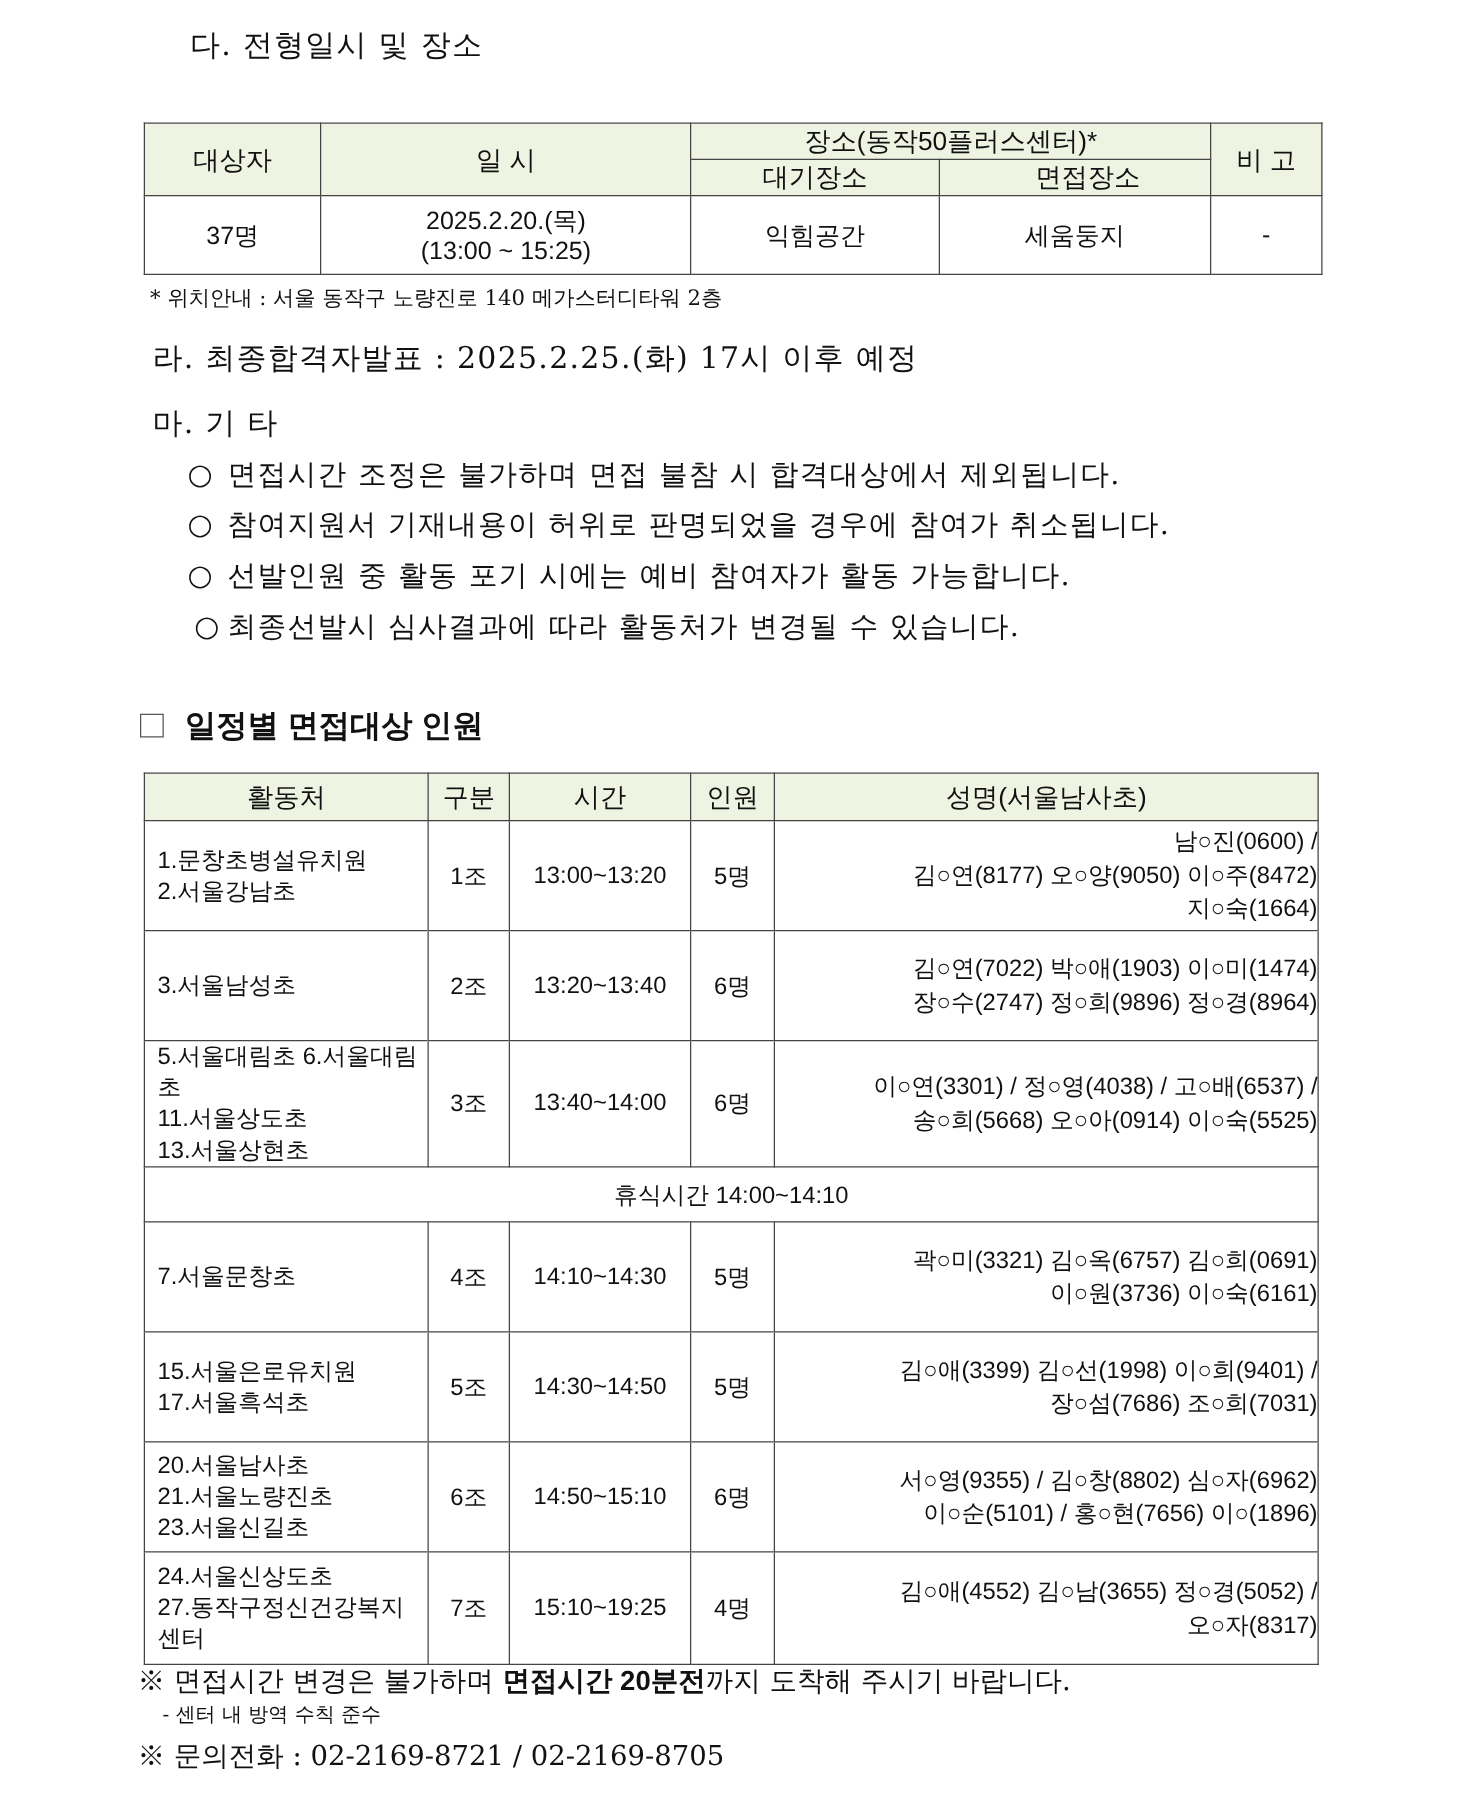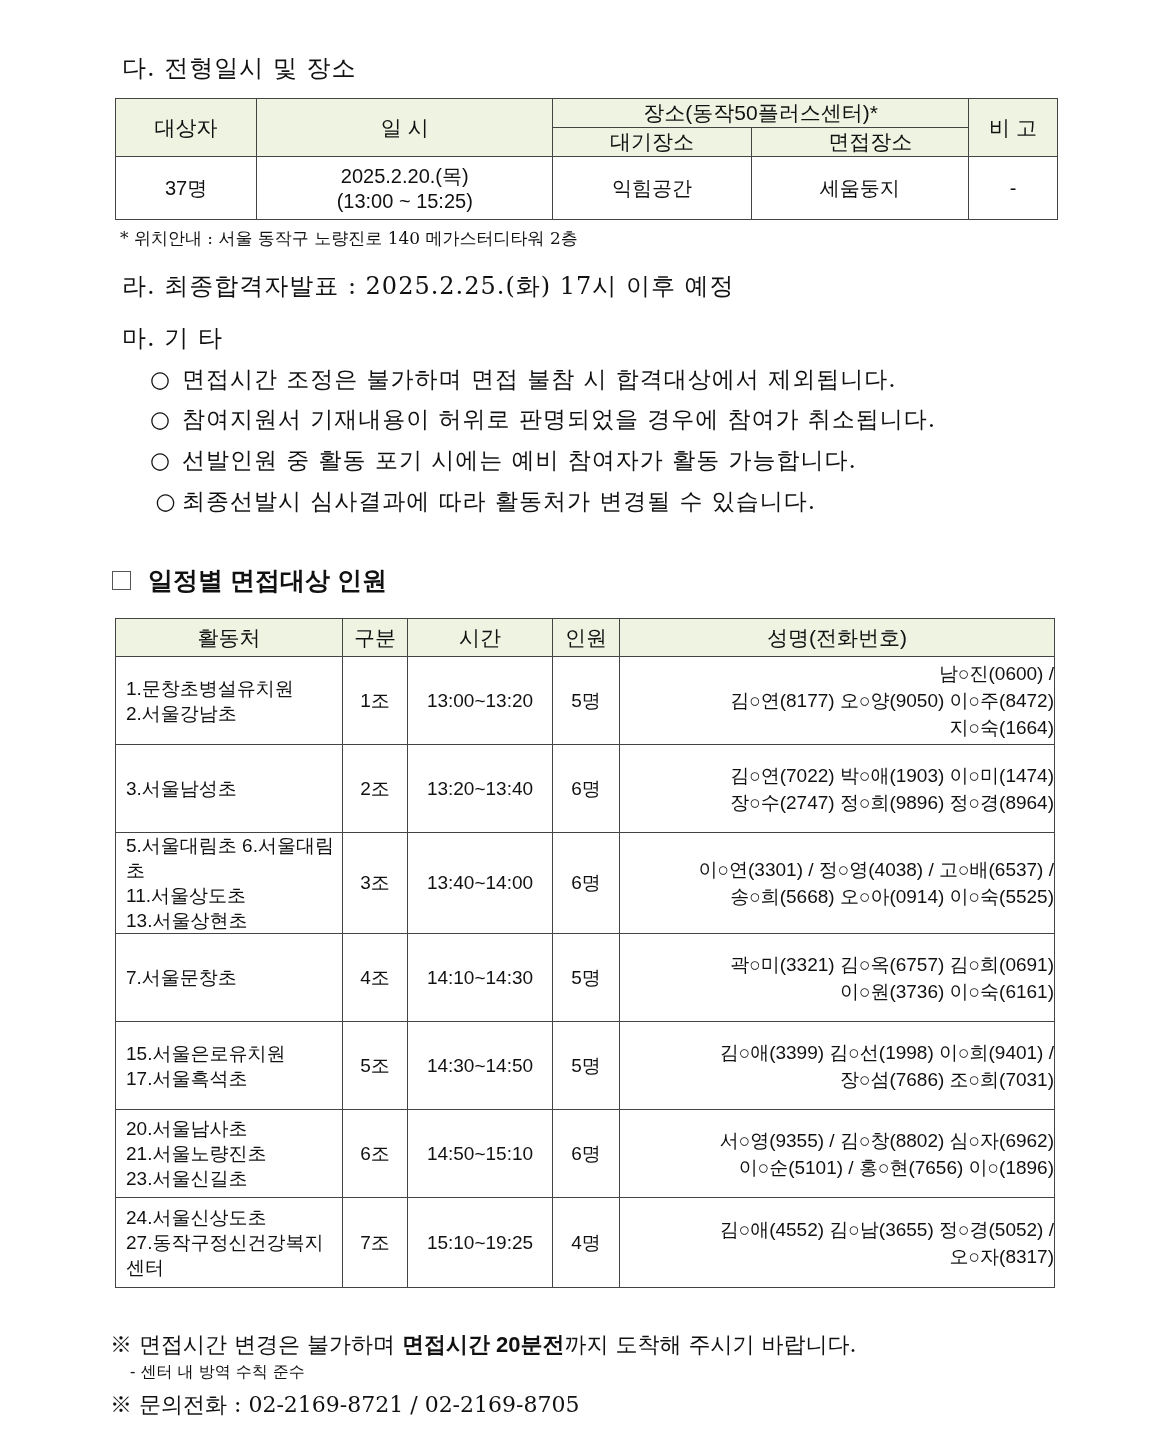--- a/index.html
+++ b/index.html
@@ -15,21 +15,21 @@
   #t2 { left:115px; top:618px; width:940px; }
   #t2 td { font-size:19px; }
   #t2 tr.dotted td { border-bottom:1.5px dotted #888; }
   #t2 td.org { text-align:left; padding-left:10px; line-height:25px; }
   #t2 td.names { text-align:right; padding-left:10px; line-height:27px; }
   .note { position:absolute; font-family:"DejaVu Serif", serif; white-space:nowrap; }
 </style>
 </head>
 <body>
 
-<div class="sec-title" style="top:52px;">다. 전형일시 및 장소</div>
+<div class="sec-title" style="top:20px;margin-left:30px;">다. 전형일시 및 장소</div>
 
 <table id="t1">
   <tbody>
       <tr style="height:28px;">
     <th rowspan="2" style="width:142px;">대상자</th>
     <th rowspan="2" style="width:298px;">일 시</th>
     <th colspan="2">장소(동작50플러스센터)*</th>
     <th rowspan="2" style="width:89px;">비 고</th>
   </tr>
   <tr style="height:27px;">
@@ -62,21 +62,21 @@
 <div style="position:absolute; left:112px; top:571px; width:19px; height:19px; border:1.5px solid #555; box-sizing:border-box;"></div>
 <div style="position:absolute; left:148px; top:564px; font-size:25px; font-weight:bold; font-family:'Liberation Sans', sans-serif;">일정별 면접대상 인원</div>
 
 <table id="t2">
   <tbody>
       <tr style="height:38px;">
     <th style="width:226px;">활동처</th>
     <th style="width:64px;">구분</th>
     <th style="width:144px;">시간</th>
     <th style="width:66px;">인원</th>
-    <th>성명(전화번호)</th>
+    <th>성명(서울남사초)</th>
   </tr>
 
   <tr class="dotted" style="height:88px;">
     <td class="org">
       <div>1.문창초병설유치원</div>
       <div>2.서울강남초</div>
     </td>
     <td>1조</td>
     <td>13:00~13:20</td>
     <td>5명</td>
@@ -108,20 +108,23 @@
     </td>
     <td>3조</td>
     <td>13:40~14:00</td>
     <td>6명</td>
     <td class="names">
       <div>이○연(3301) / 정○영(4038) / 고○배(6537) /</div>
       <div>송○희(5668) 오○아(0914) 이○숙(5525)</div>
     </td>
   </tr>
 
+  <tr style="height:44px;">
+    <td colspan="5">휴식시간 14:00~14:10</td>
+  </tr>
 
   <tr class="dotted" style="height:88px;">
     <td class="org">
       <div>7.서울문창초</div>
     </td>
     <td>4조</td>
     <td>14:10~14:30</td>
     <td>5명</td>
     <td class="names">
       <div>곽○미(3321) 김○옥(6757) 김○희(0691)</div>

